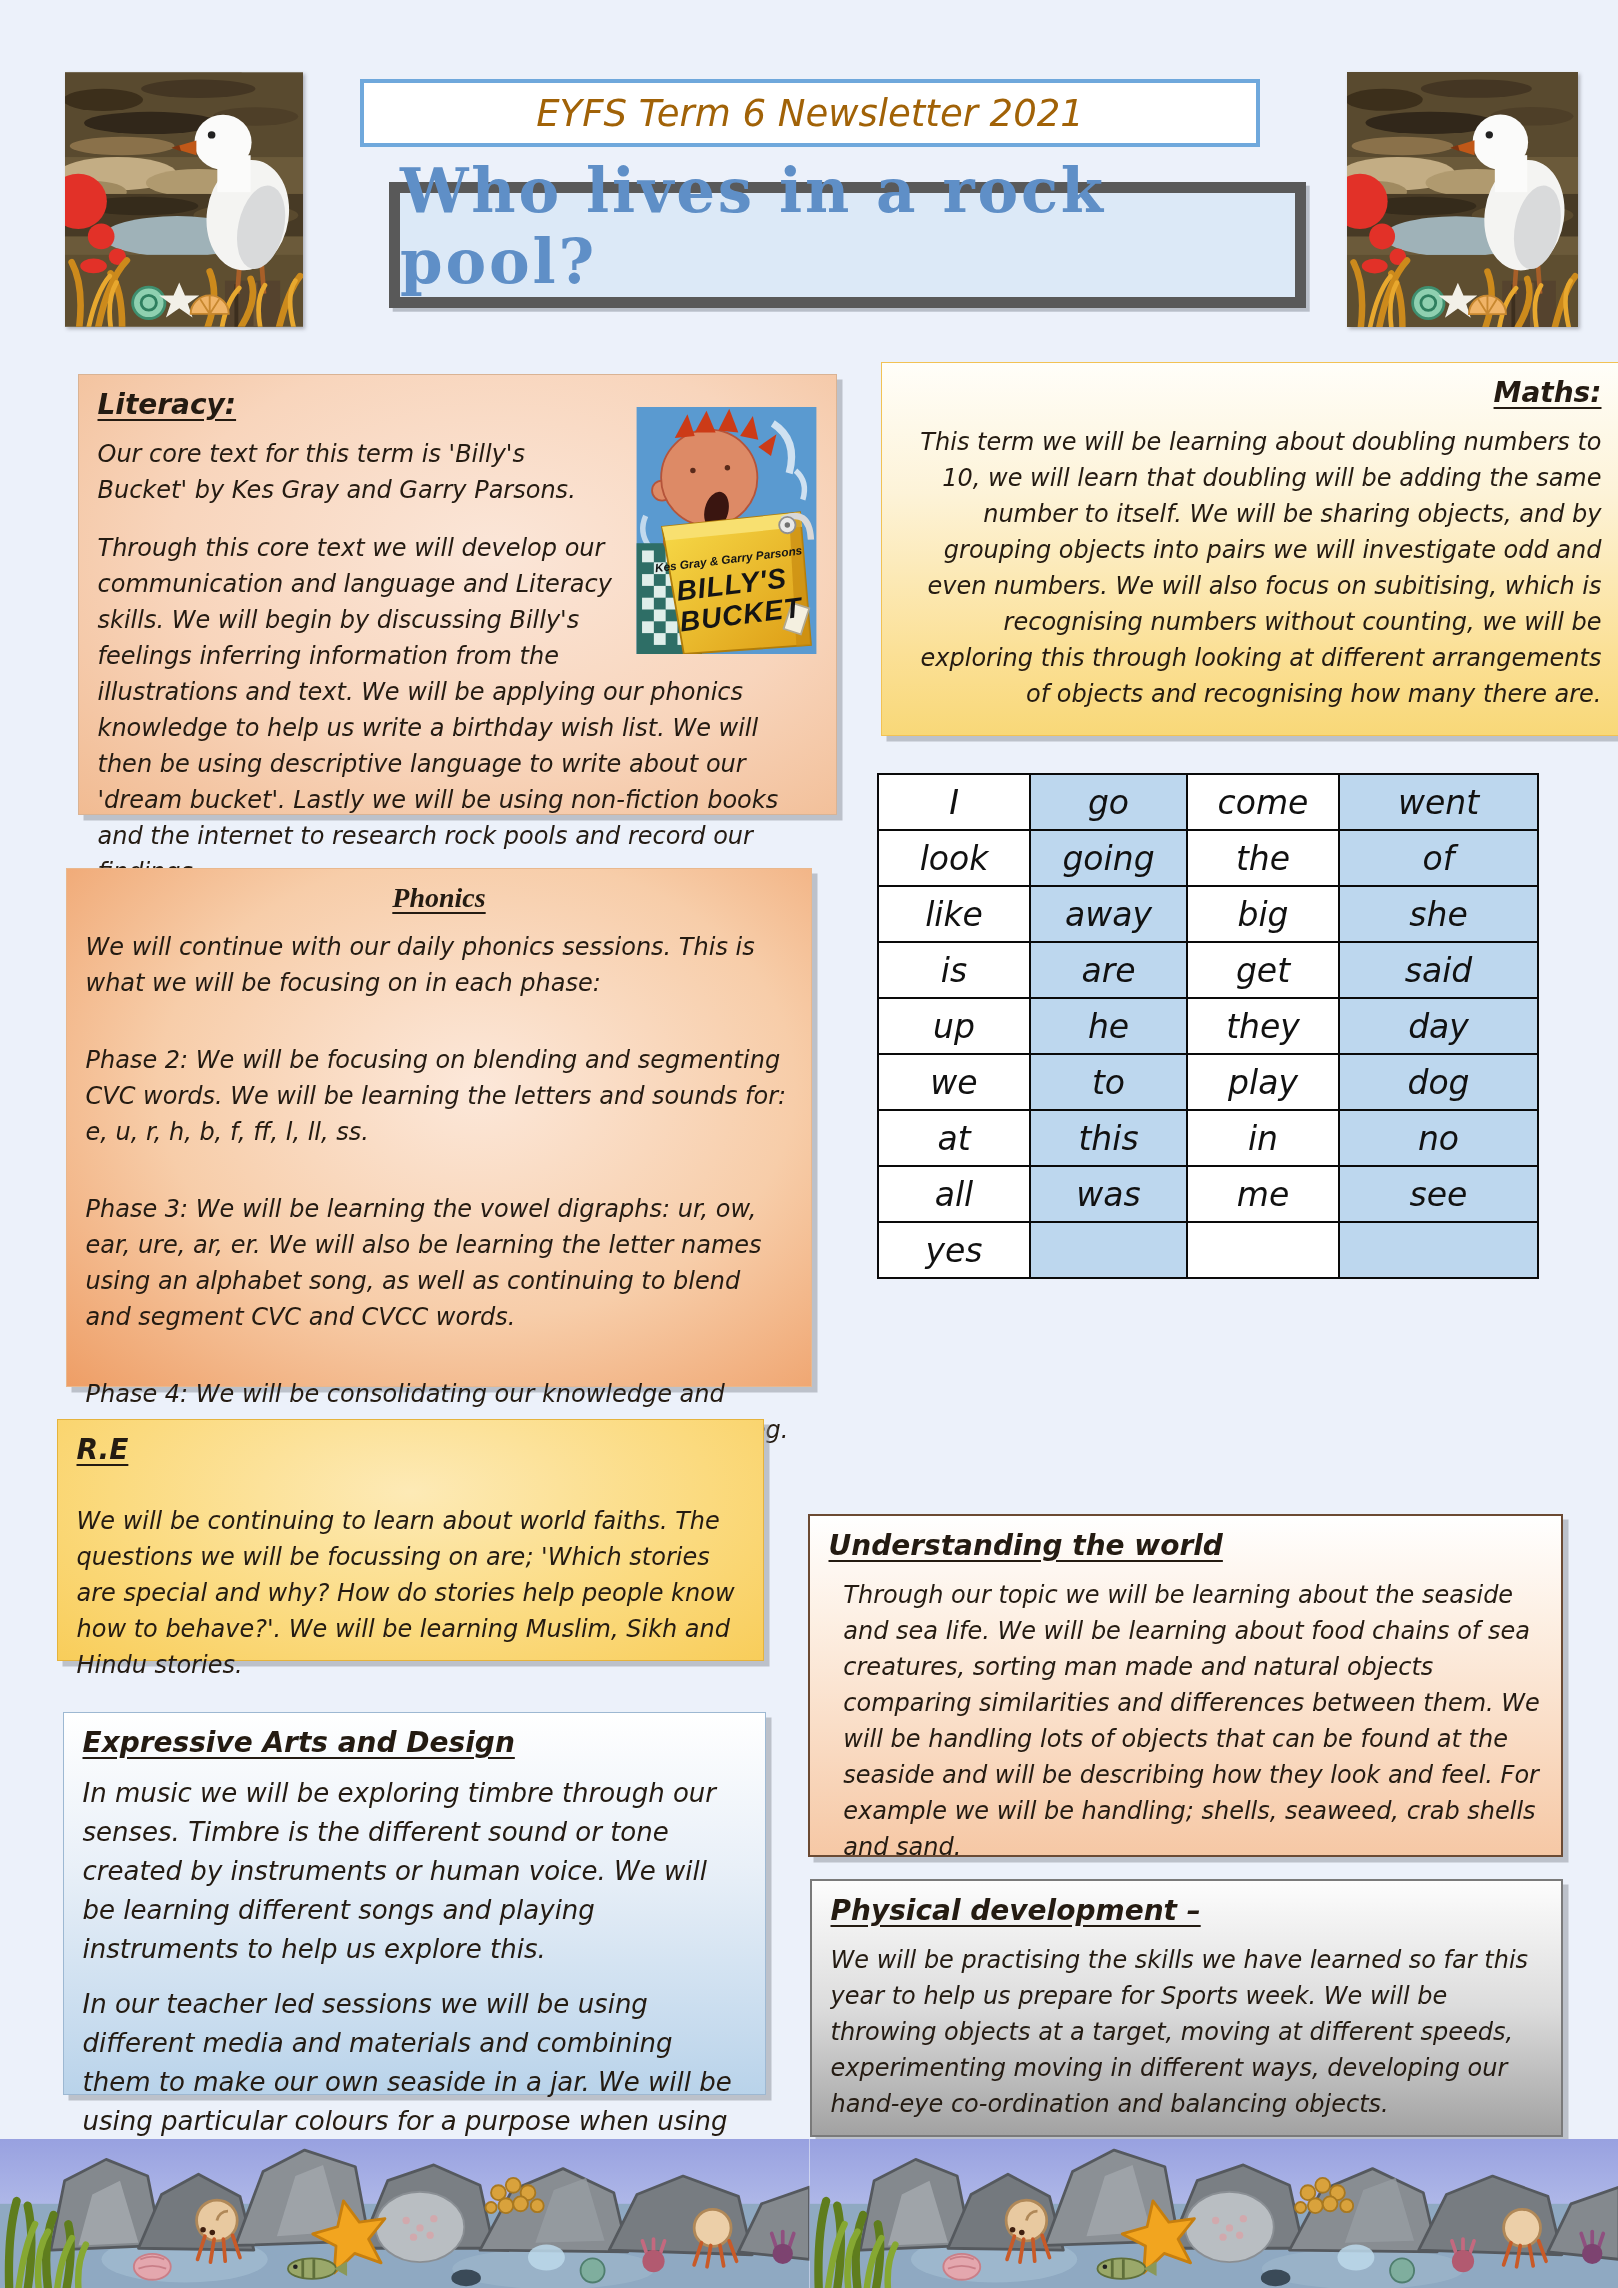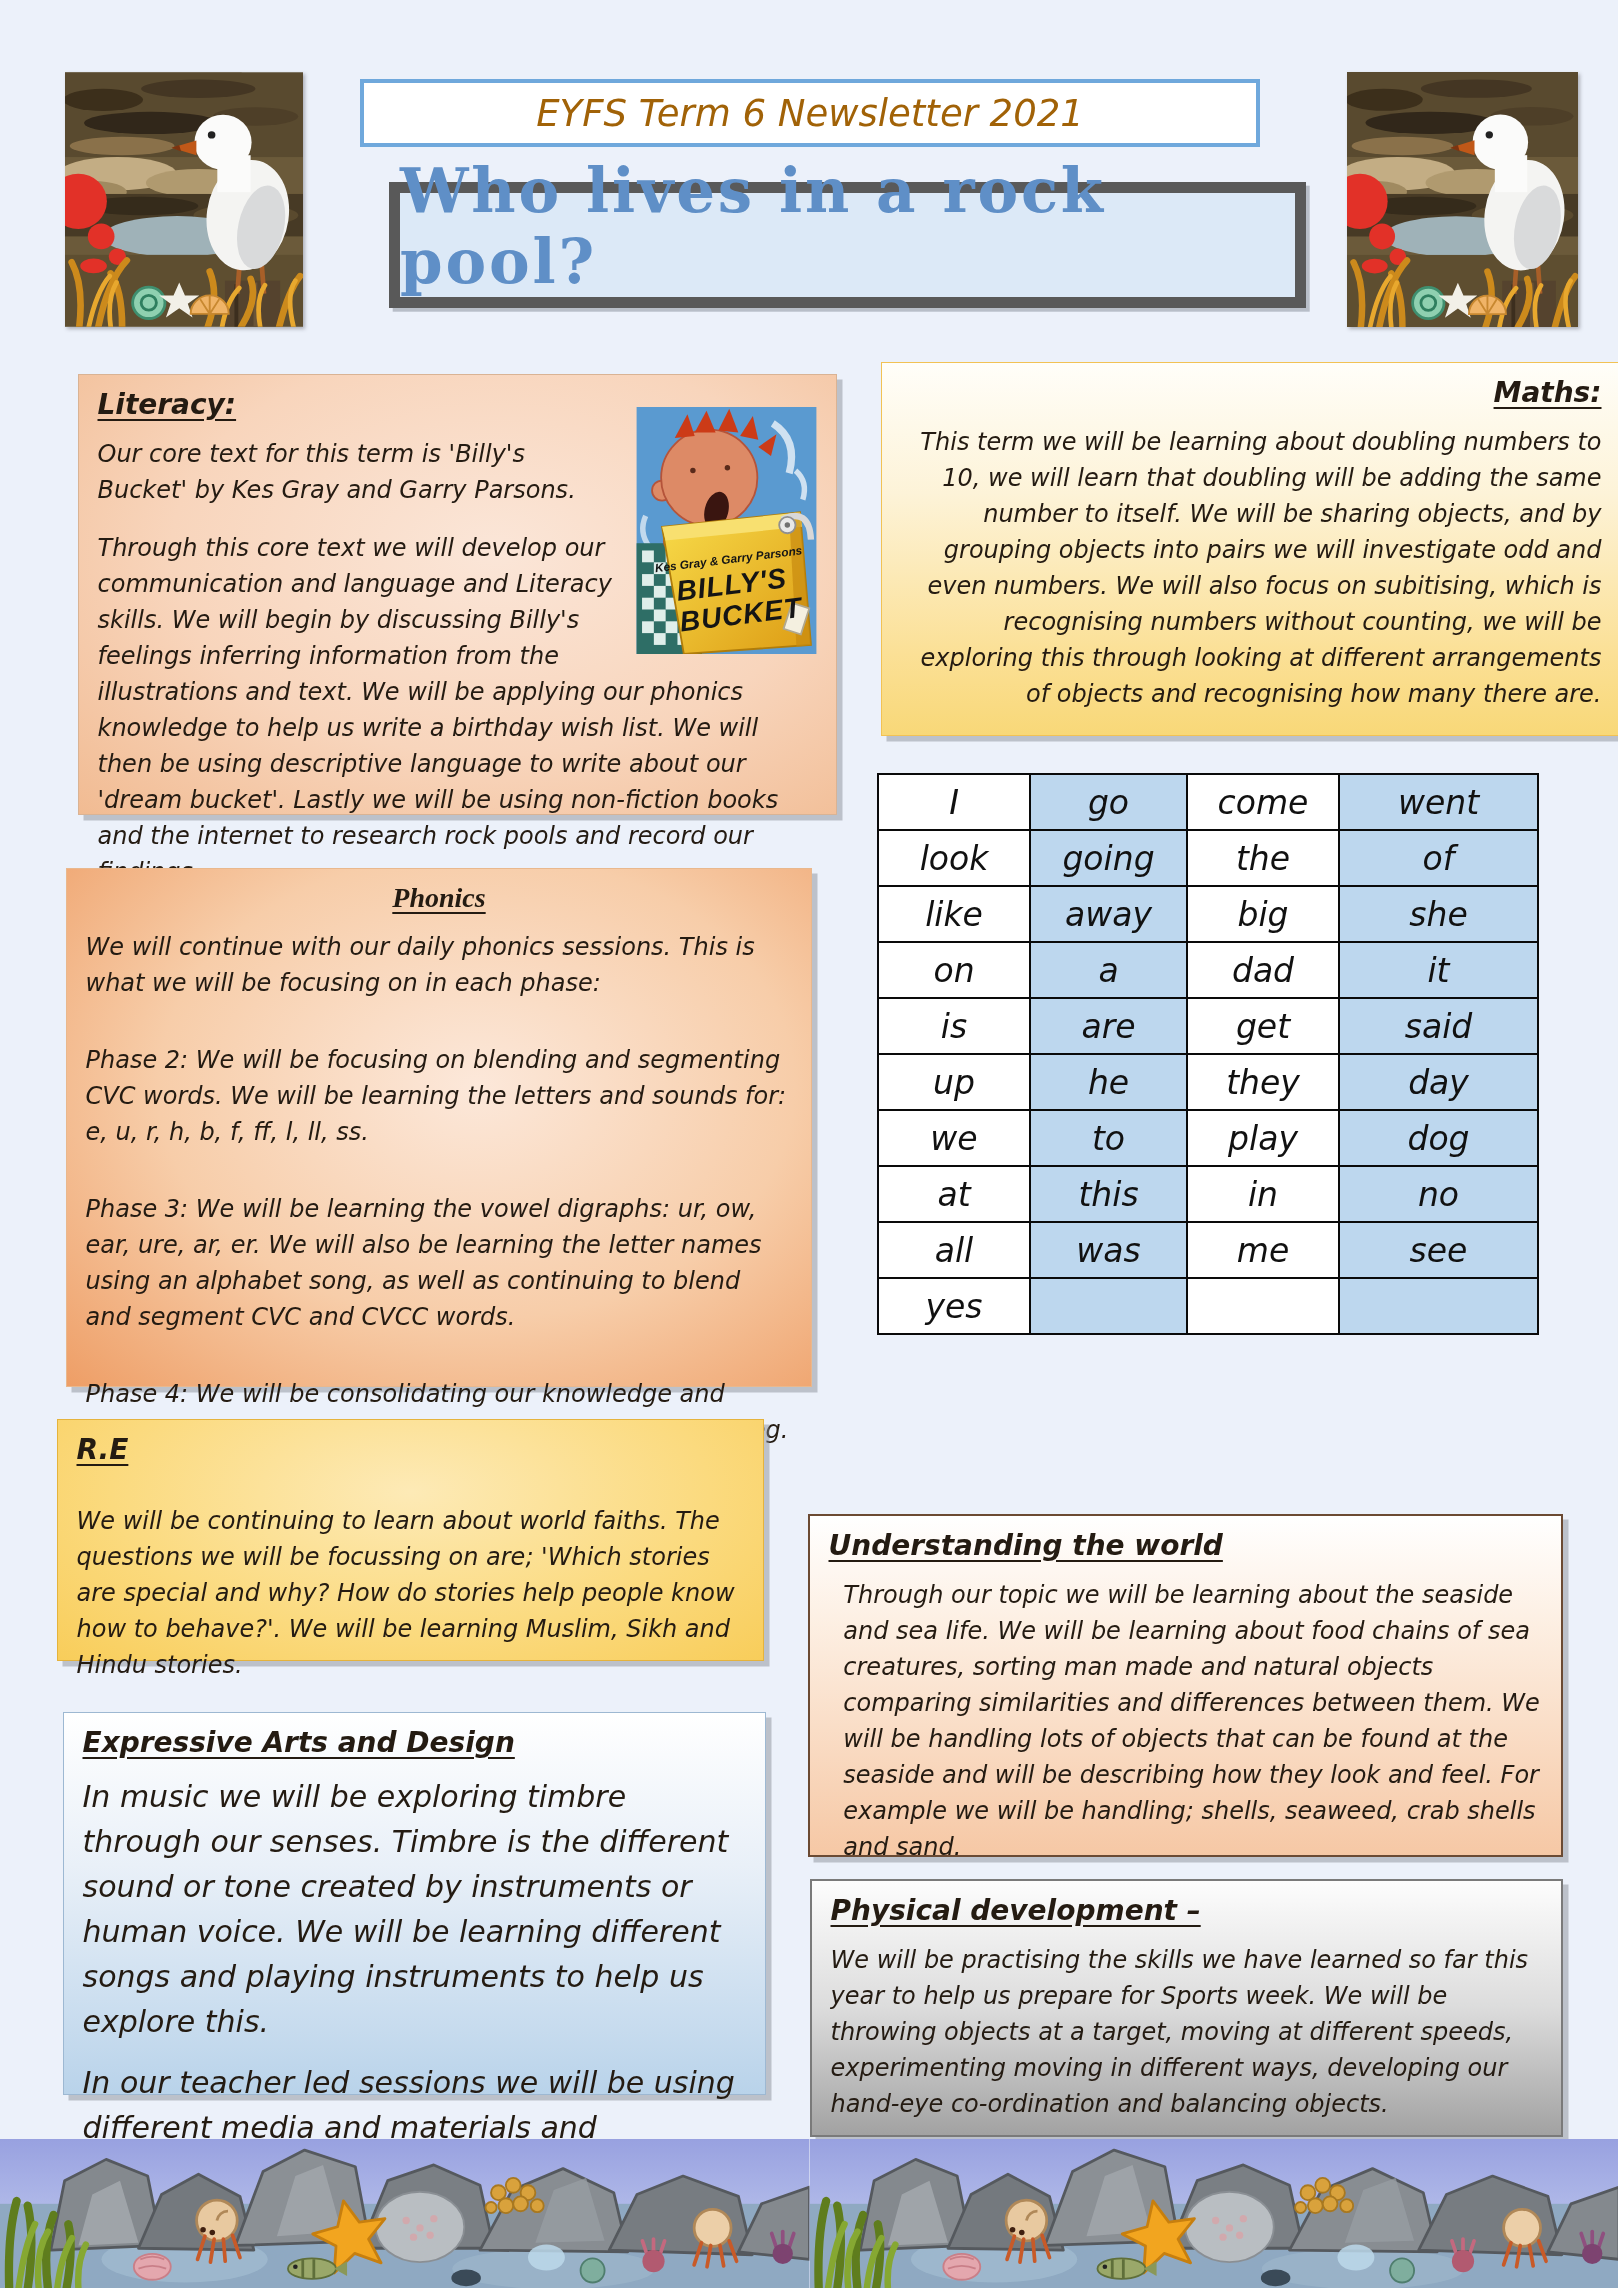--- a/index.html
+++ b/index.html
@@ -42,21 +42,21 @@
   #phonics-box p.gap{margin-top:41px;}
 
   #re-box{left:57px; top:1419px; width:707px; height:242px;
     background:radial-gradient(ellipse at 50% 30%, #fdeab6 0%, #fbda7e 60%, #f8cd5a 100%);
     border:0.9px solid #e5b33c;}
   #re-box p{margin-top:37px;}
 
   #expressive-box{left:63px; top:1712px; width:703px; height:383px;
     background:linear-gradient(180deg,#ffffff 0%, #e9f0f8 40%, #b9d3ea 100%);
     border:1.8px solid #9db8d2;}
-  #expressive-box p{margin-bottom:16.6px; font-size:30px;}
+  #expressive-box p{margin-bottom:16.6px; font-size:26px;}
 
   #maths-box{left:881px; top:362px; width:740px; height:374px;
     background:linear-gradient(180deg,#fffef9 0%, #fdf3d8 35%, #fbe096 78%, #f8d878 100%);
     border:1.8px solid #f2c254;text-align:right;}
 
   #understanding-box{left:808px; top:1514px; width:755px; height:343px;
     background:linear-gradient(180deg,#ffffff 0%, #fdf0e4 30%, #f6c8a5 100%);
     border:2.8px solid #6b4a33;}
   #understanding-box p{padding-left:14.8px;}
 
@@ -364,26 +364,20 @@
             <td>the</td>
             <td class="blue">of</td>
           </tr>
           <tr>
             <td>like</td>
             <td class="blue">away</td>
             <td>big</td>
             <td class="blue">she</td>
           </tr>
           <tr>
-            <td>on</td>
-            <td class="blue">a</td>
-            <td>dad</td>
-            <td class="blue">it</td>
-          </tr>
-          <tr>
             <td>is</td>
             <td class="blue">are</td>
             <td>get</td>
             <td class="blue">said</td>
           </tr>
           <tr>
             <td>up</td>
             <td class="blue">he</td>
             <td>they</td>
             <td class="blue">day</td>

